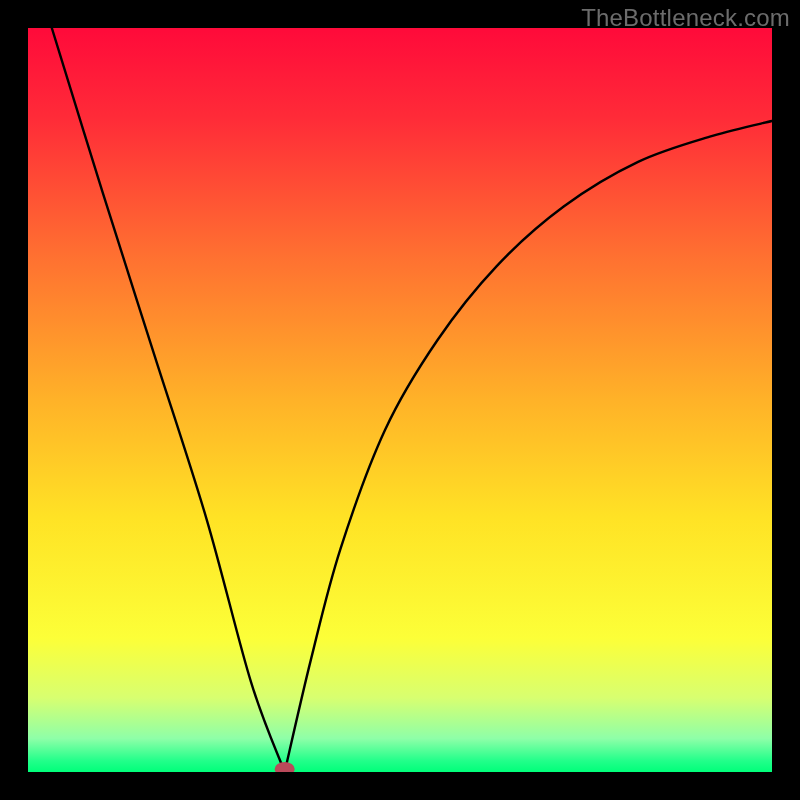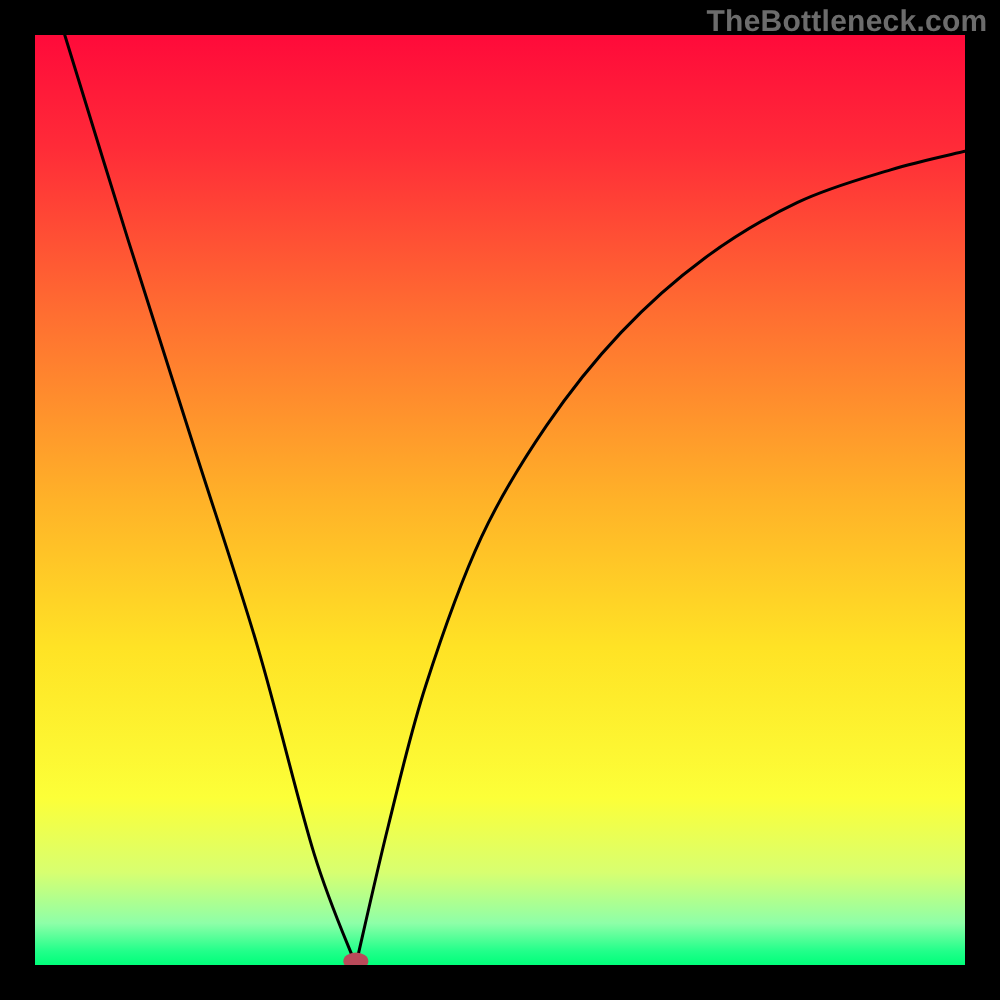--- a/index.html
+++ b/index.html
@@ -16,21 +16,21 @@
     top: 28px;
     width: 744px;
     height: 744px;
   }
   .watermark {
     position: absolute;
     top: 4px;
     right: 10px;
     font-family: Arial, Helvetica, sans-serif;
     font-size: 24px;
-    font-weight: bold;
+    font-weight: normal;
     color: #6c6c6c;
     letter-spacing: 0.2px;
   }
 </style>
 </head>
 <body>
 
 <div class="outer">
   <div class="watermark">TheBottleneck.com</div>
   <svg class="plot" viewBox="0 0 744 744" preserveAspectRatio="none">

